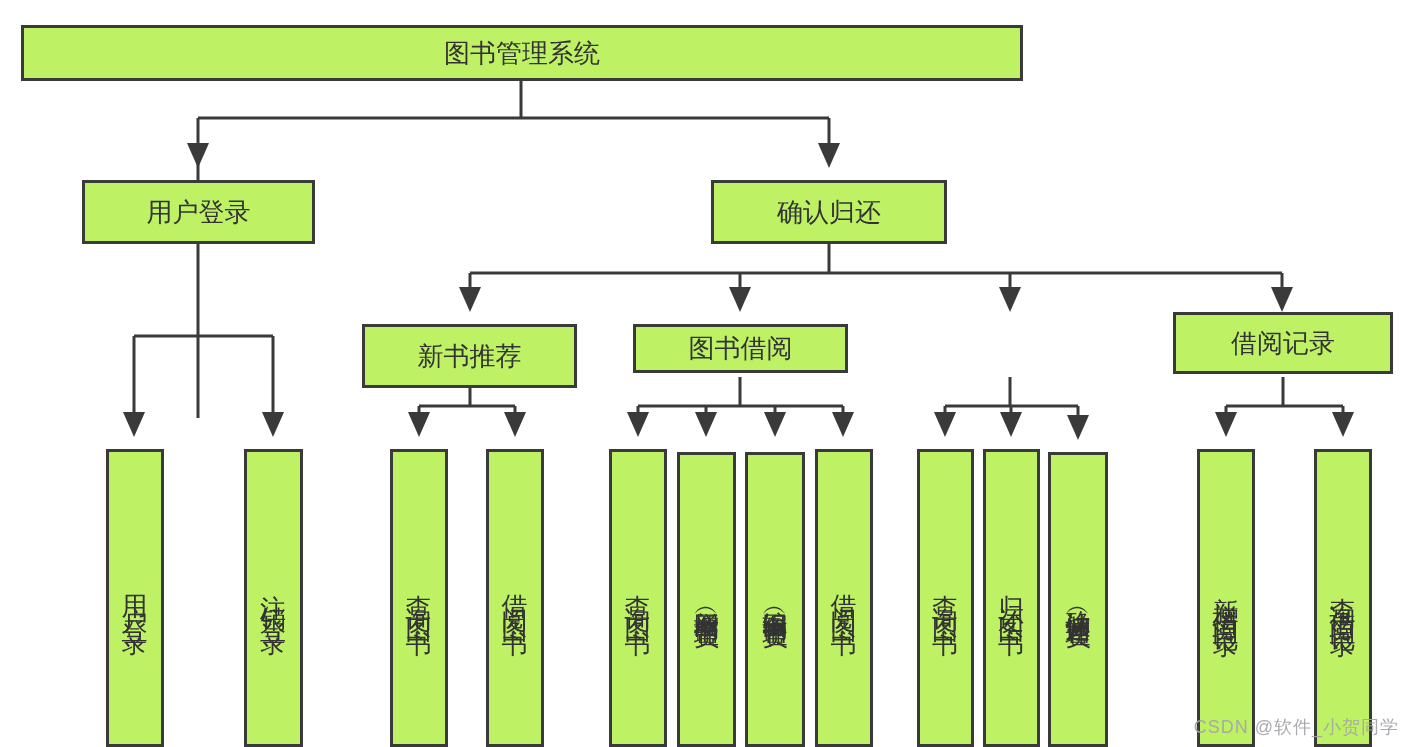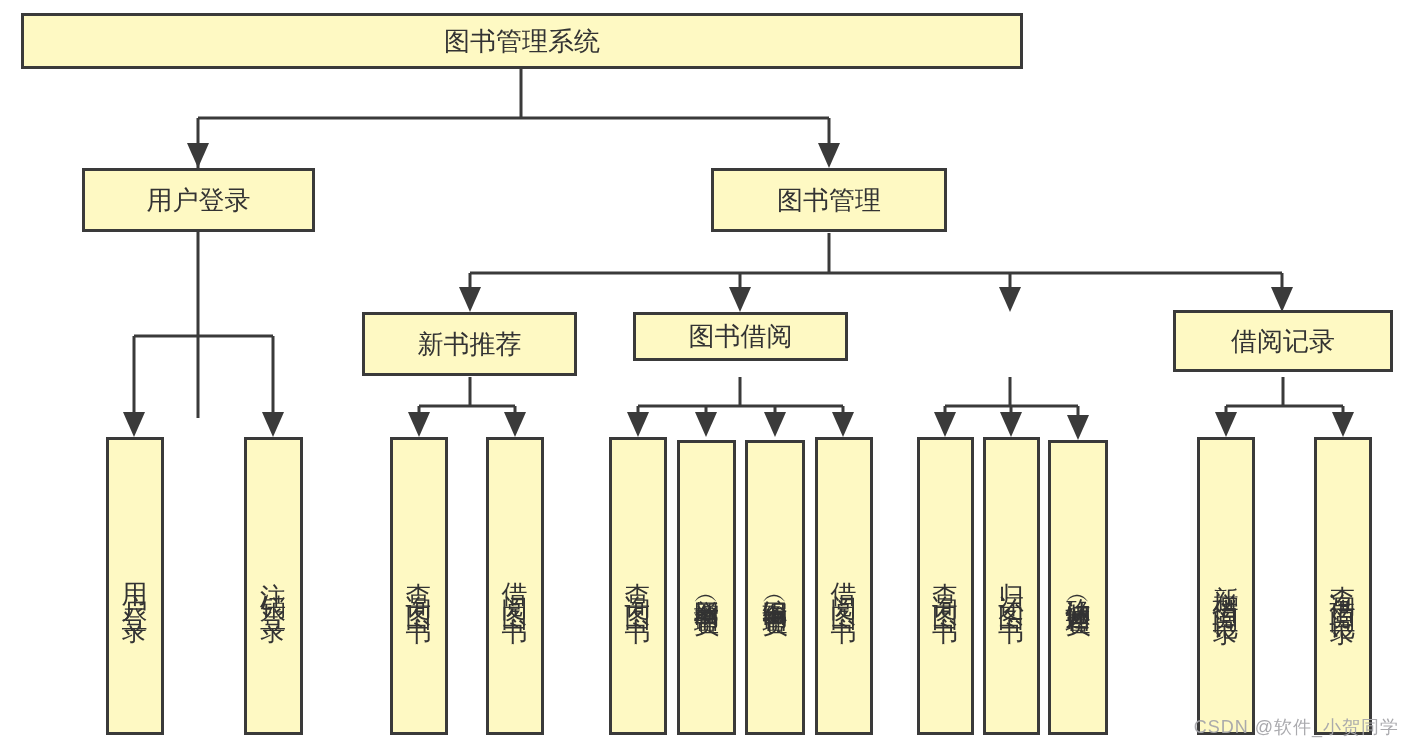--- a/index.html
+++ b/index.html
@@ -12,25 +12,26 @@
     position:relative;
     width:1405px;height:747px;
     background:#ffffff;
     overflow:hidden;
   }
   .wires{position:absolute;left:0;top:0;width:1405px;height:747px;}
   .node{
     position:absolute;
     box-sizing:border-box;
     border:3px solid var(--line);
-    background:#fef9c3;
+    background:#bef264;
     display:flex;align-items:center;justify-content:center;
     font-size:26px;
     color:var(--text);
     white-space:nowrap;
+    margin-top:12px;
   }
   .leaf span{
     writing-mode:vertical-rl;
     font-size:26px;
     letter-spacing:12px;
     line-height:1;
   }
   .leaf.med span{letter-spacing:7px;}
   .leaf.tight span{font-size:25px;letter-spacing:2px;}
   .watermark{
@@ -80,30 +81,30 @@
   </svg>
 
   <div class="node" style="left:21px;top:13px;width:1002px;height:56px">
     <span>图书管理系统</span>
   </div>
 
   <div class="node" style="left:82px;top:168px;width:233px;height:64px">
     <span>用户登录</span>
   </div>
   <div class="node" style="left:711px;top:168px;width:236px;height:64px">
-    <span>图书管理</span>
+    <span>确认归还</span>
   </div>
 
   <div class="node" style="left:362px;top:312px;width:215px;height:64px">
     <span>新书推荐</span>
   </div>
   <div class="node" style="left:633px;top:312px;width:215px;height:49px">
     <span>图书借阅</span>
   </div>
-  <div class="node" style="left:1173px;top:310px;width:220px;height:62px">
+  <div class="node" style="left:1173px;top:300px;width:220px;height:62px">
     <span>借阅记录</span>
   </div>
 
   <div class="node leaf" style="left:106px;top:437px;width:58px;height:298px">
     <span>用户登录</span>
   </div>
   <div class="node leaf" style="left:244px;top:437px;width:59px;height:298px">
     <span>注销登录</span>
   </div>
 

